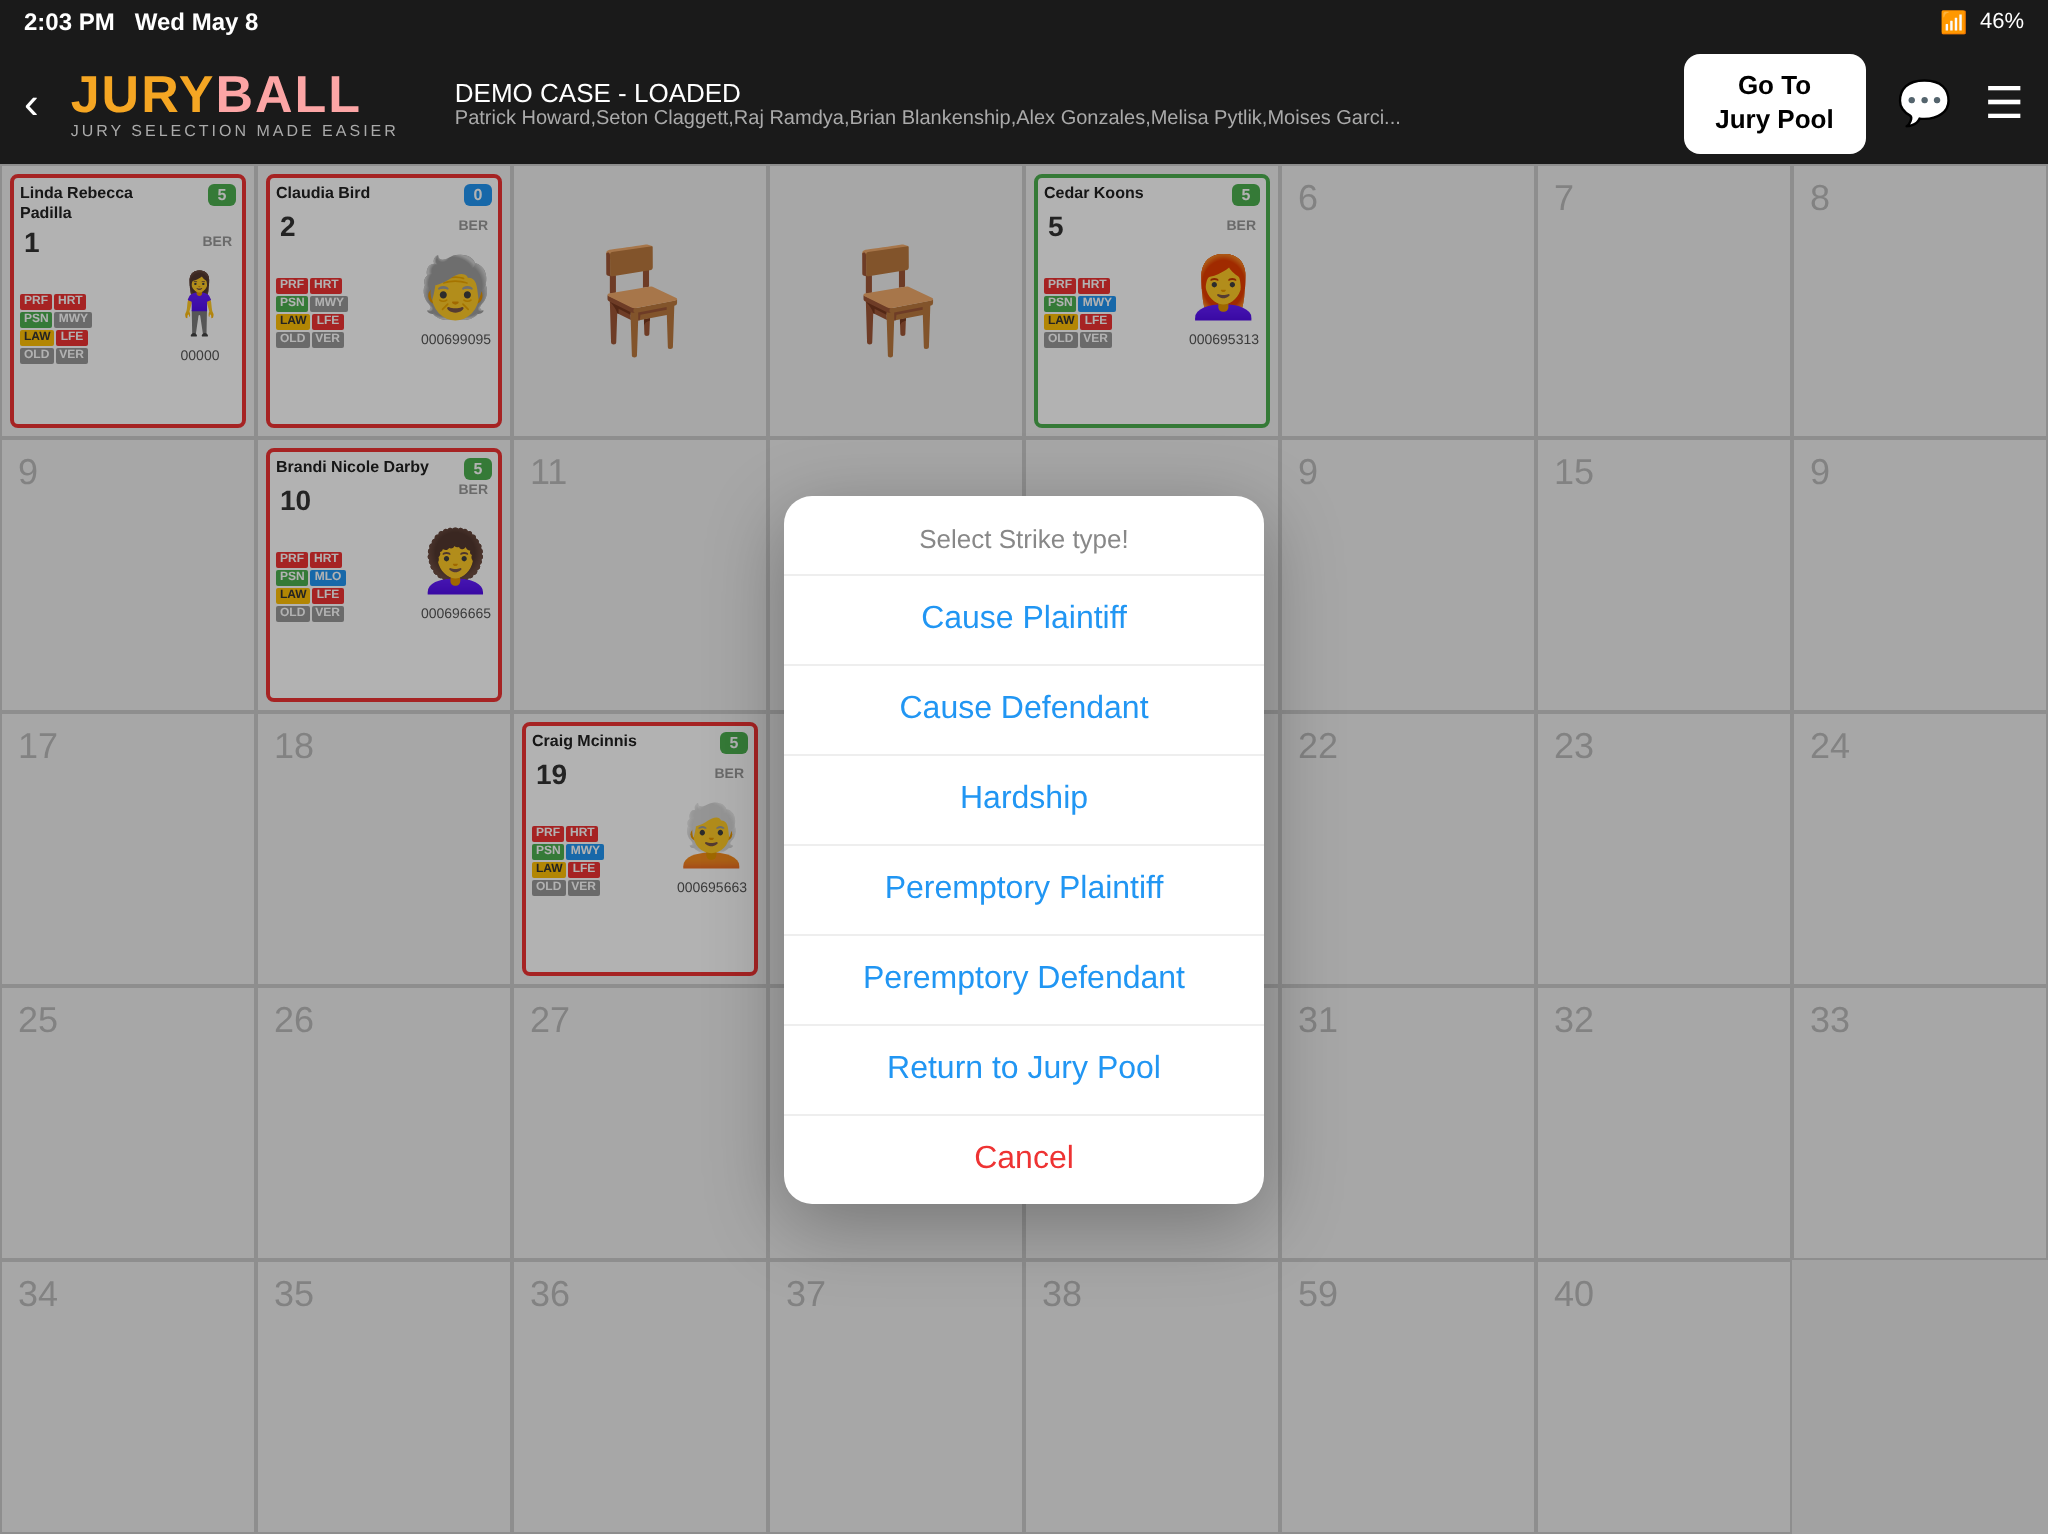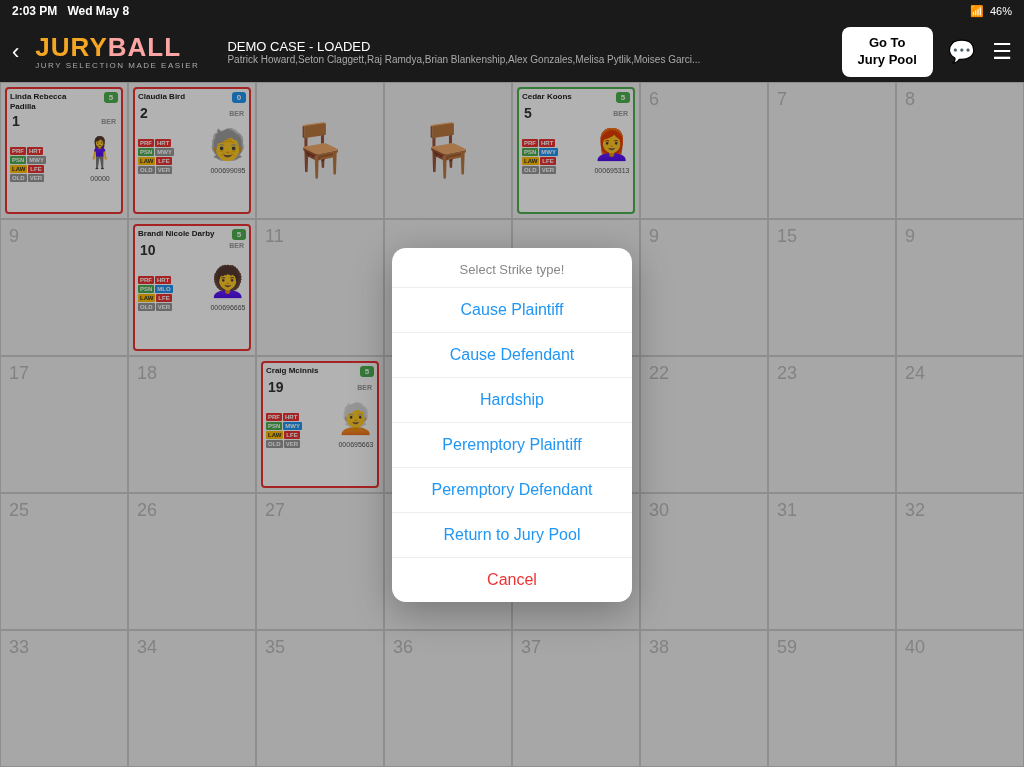--- a/index.html
+++ b/index.html
@@ -534,23 +534,20 @@
   <div class="grid-cell">
     <span class="cell-number">27</span>
   </div>
   <div class="grid-cell">
     <span class="cell-number">28</span>
   </div>
   <div class="grid-cell">
     <span class="cell-number">29</span>
   </div>
   <div class="grid-cell">
-    <span class="cell-number">30</span>
-  </div>
-  <div class="grid-cell">
     <span class="cell-number">31</span>
   </div>
   <div class="grid-cell">
     <span class="cell-number">32</span>
   </div>
 
   <div class="grid-cell">
     <span class="cell-number">33</span>
   </div>
   <div class="grid-cell">

